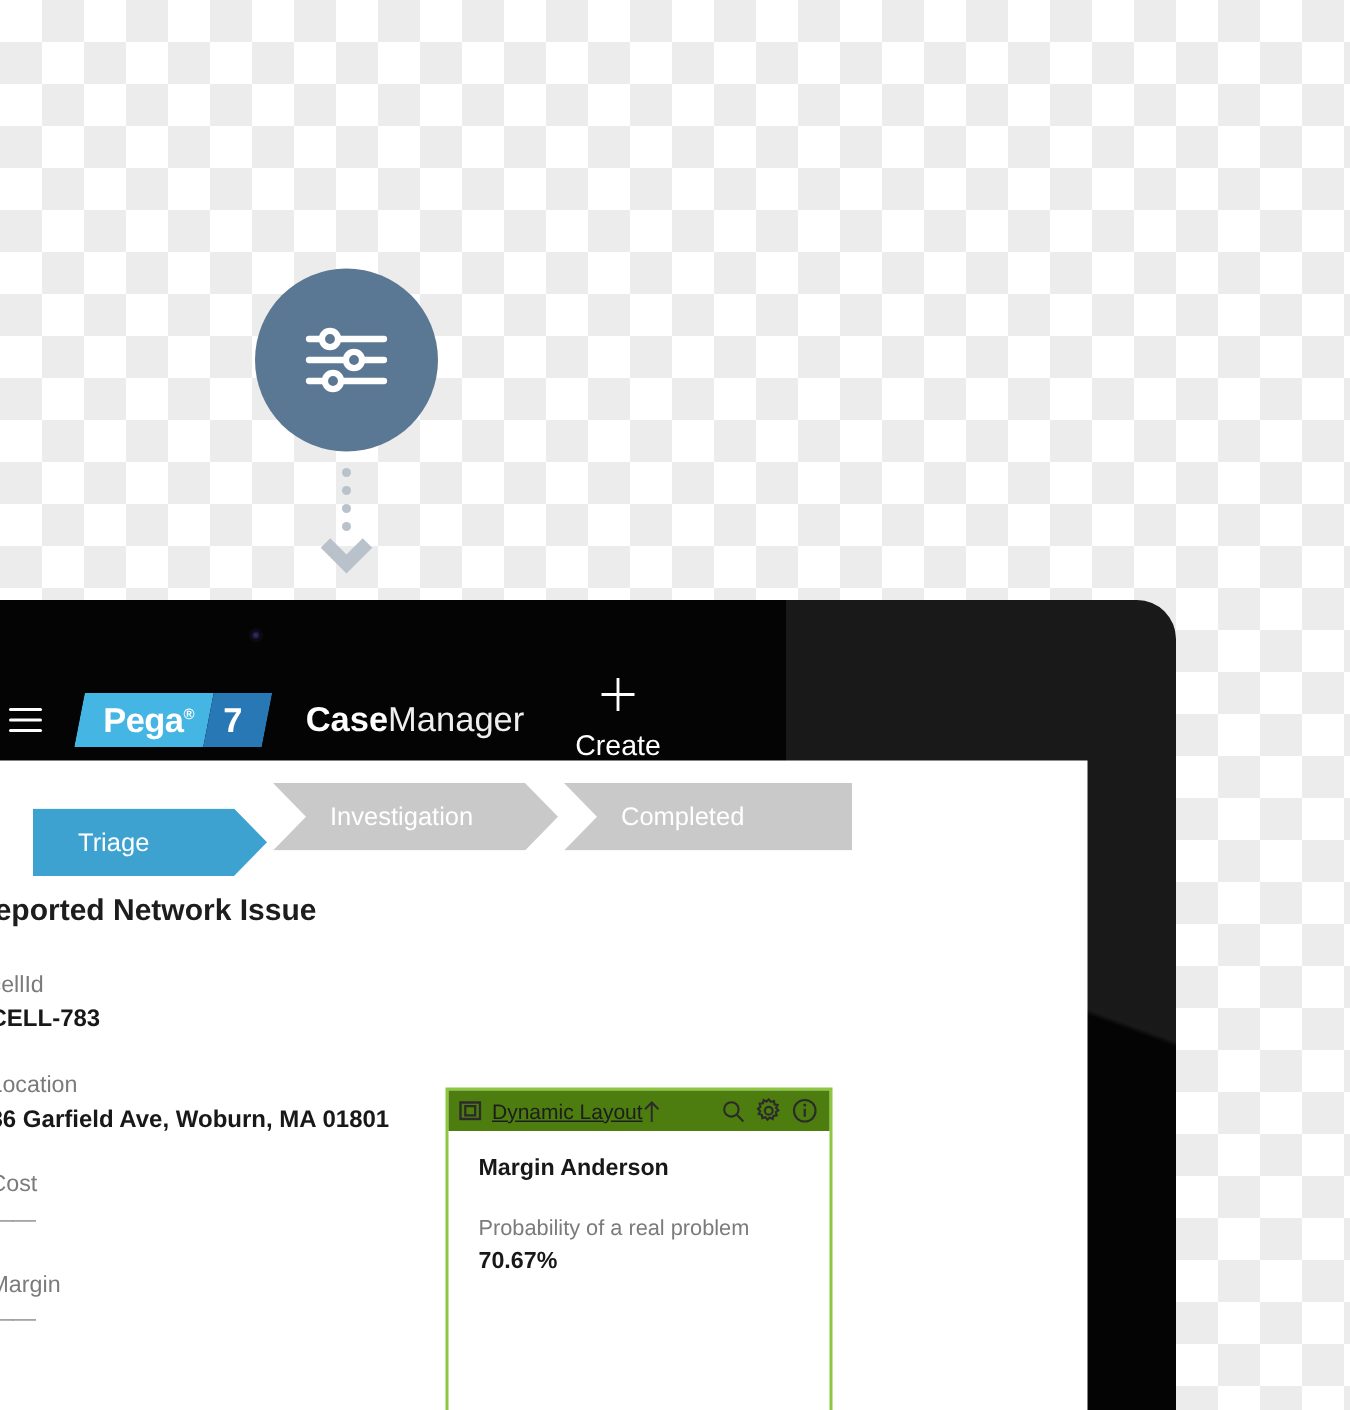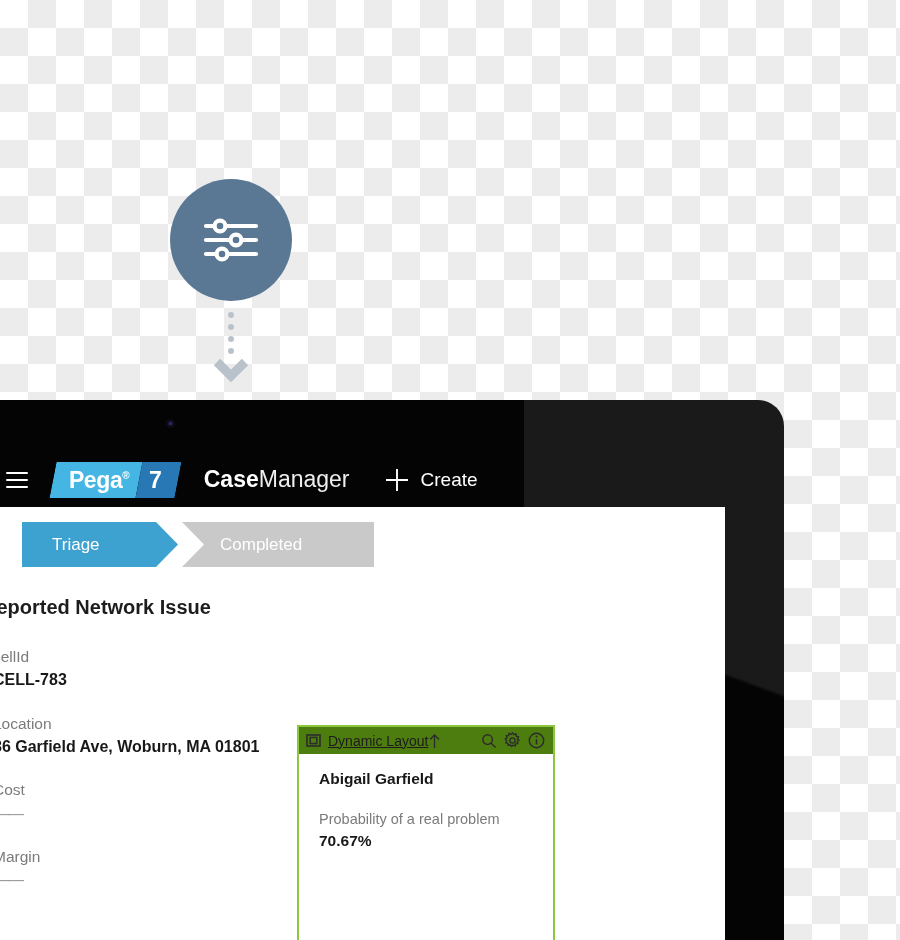--- a/index.html
+++ b/index.html
@@ -161,20 +161,21 @@
   #app-title span.light { font-weight: normal; color: #efefef; }
 
   .tb-action {
     margin-left: 34px;
     display: flex;
     align-items: center;
     gap: 11px;
     font-size: 19px;
     white-space: nowrap;
     cursor: pointer;
+    flex-direction: column;
   }
   .tb-action svg { display: block; }
 
   
   #screen {
     position: absolute;
     left: 0;
     top: 107px;
     width: 765px;
     height: 438px;
@@ -199,20 +200,21 @@
     padding-left: 30px;
     padding-right: 46px;
     margin-right: 4px;
     cursor: pointer;
     white-space: nowrap;
   }
   .stage.first {
     width: 156px;
     box-sizing: border-box;
     clip-path: polygon(0 0, calc(100% - 22px) 0, 100% 50%, calc(100% - 22px) 100%, 0 100%);
+    margin-top: 17px;
   }
   .stage.mid {
     width: 190px;
     box-sizing: border-box;
     clip-path: polygon(0 0, calc(100% - 22px) 0, 100% 50%, calc(100% - 22px) 100%, 0 100%, 22px 50%);
     padding-left: 38px;
   }
   .stage.last {
     width: 192px;
     box-sizing: border-box;
@@ -394,20 +396,23 @@
         <span>Create</span>
       </div>
 
     </div>
 
     <div id="screen">
 
       <div id="stages">
         <div class="stage first active">
           <span>Triage</span>
+        </div>
+        <div class="stage mid inactive">
+          <span>Investigation</span>
         </div>
         <div class="stage last inactive">
           <span>Completed</span>
         </div>
       </div>
 
       <div id="case-title">Reported Network Issue</div>
 
       <div id="left-fields">
         <div class="fld">
@@ -467,21 +472,21 @@
                 <line x1="8.5" y1="7.2" x2="8.5" y2="12.5" stroke="#2b2b2b" stroke-width="1.5"></line>
               </svg>
             </span>
           </span>
           <span id="dl-hairline"></span>
         </div>
 
         <div id="dl-body">
           <div id="dl-fields">
             <div class="fld">
-              <div class="fld-value">Abigail Garfield</div>
+              <div class="fld-value">Margin Anderson</div>
             </div>
             <div class="fld">
               <div class="fld-label">Probability of a real problem</div>
               <div class="fld-value">70.67%</div>
             </div>
           </div>
         </div>
       </div>
 
     </div>

